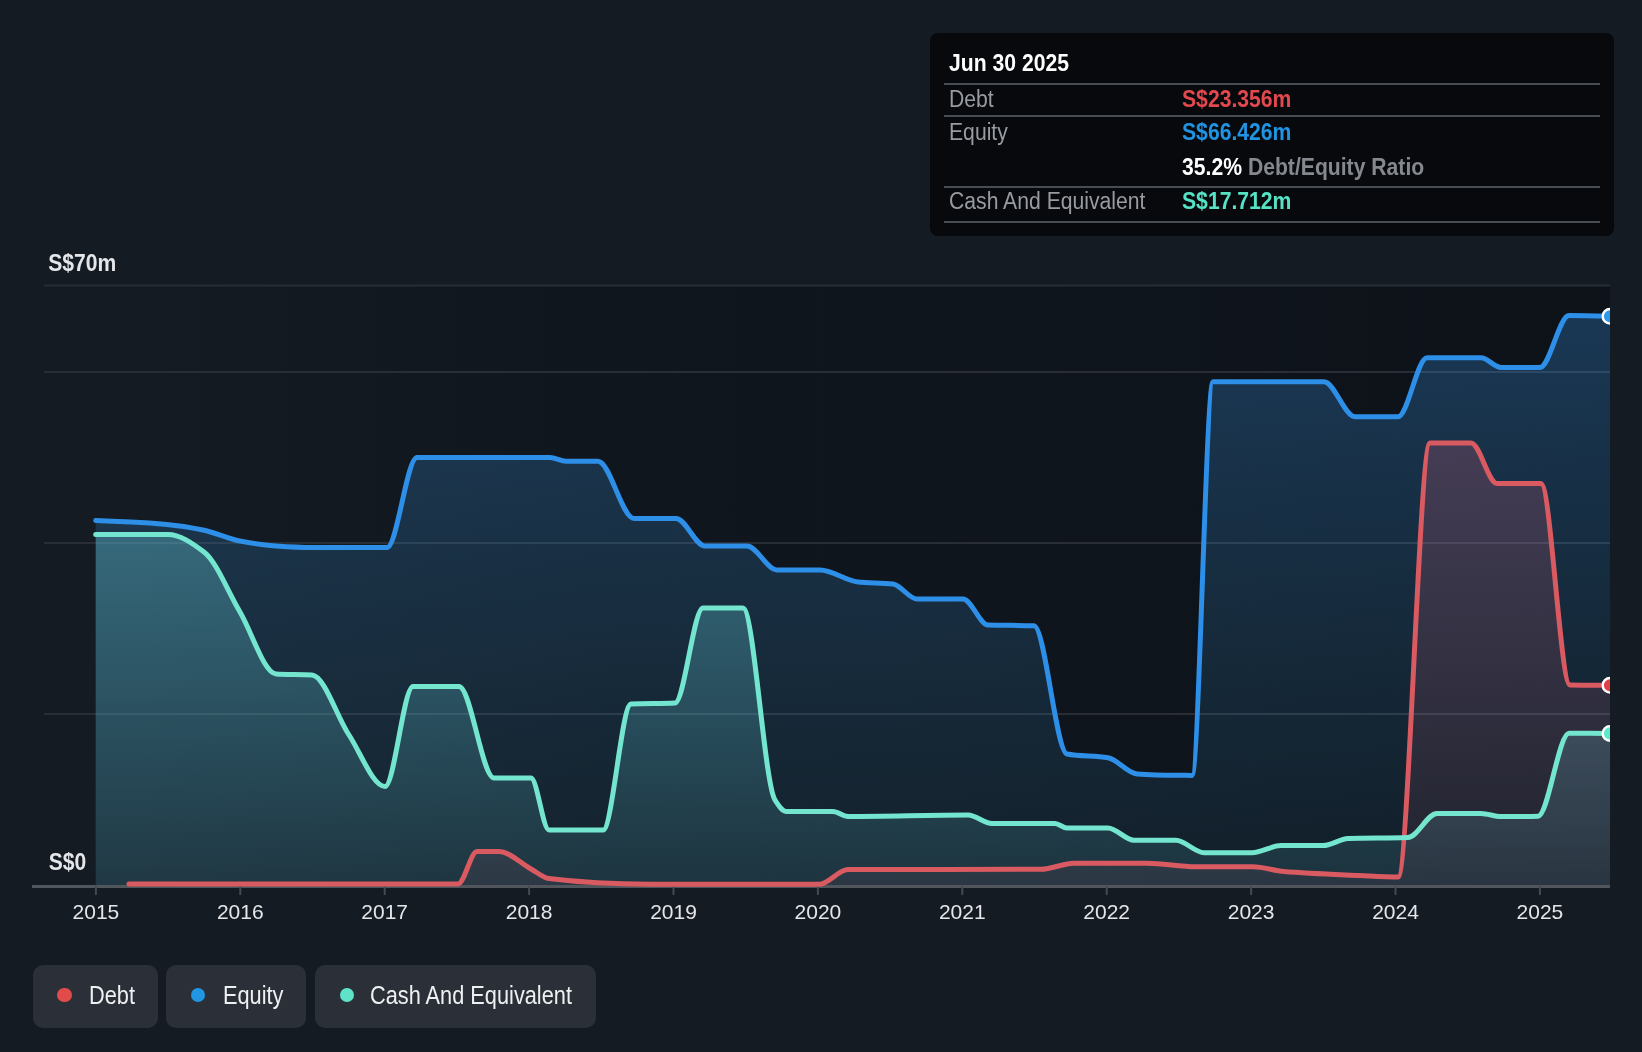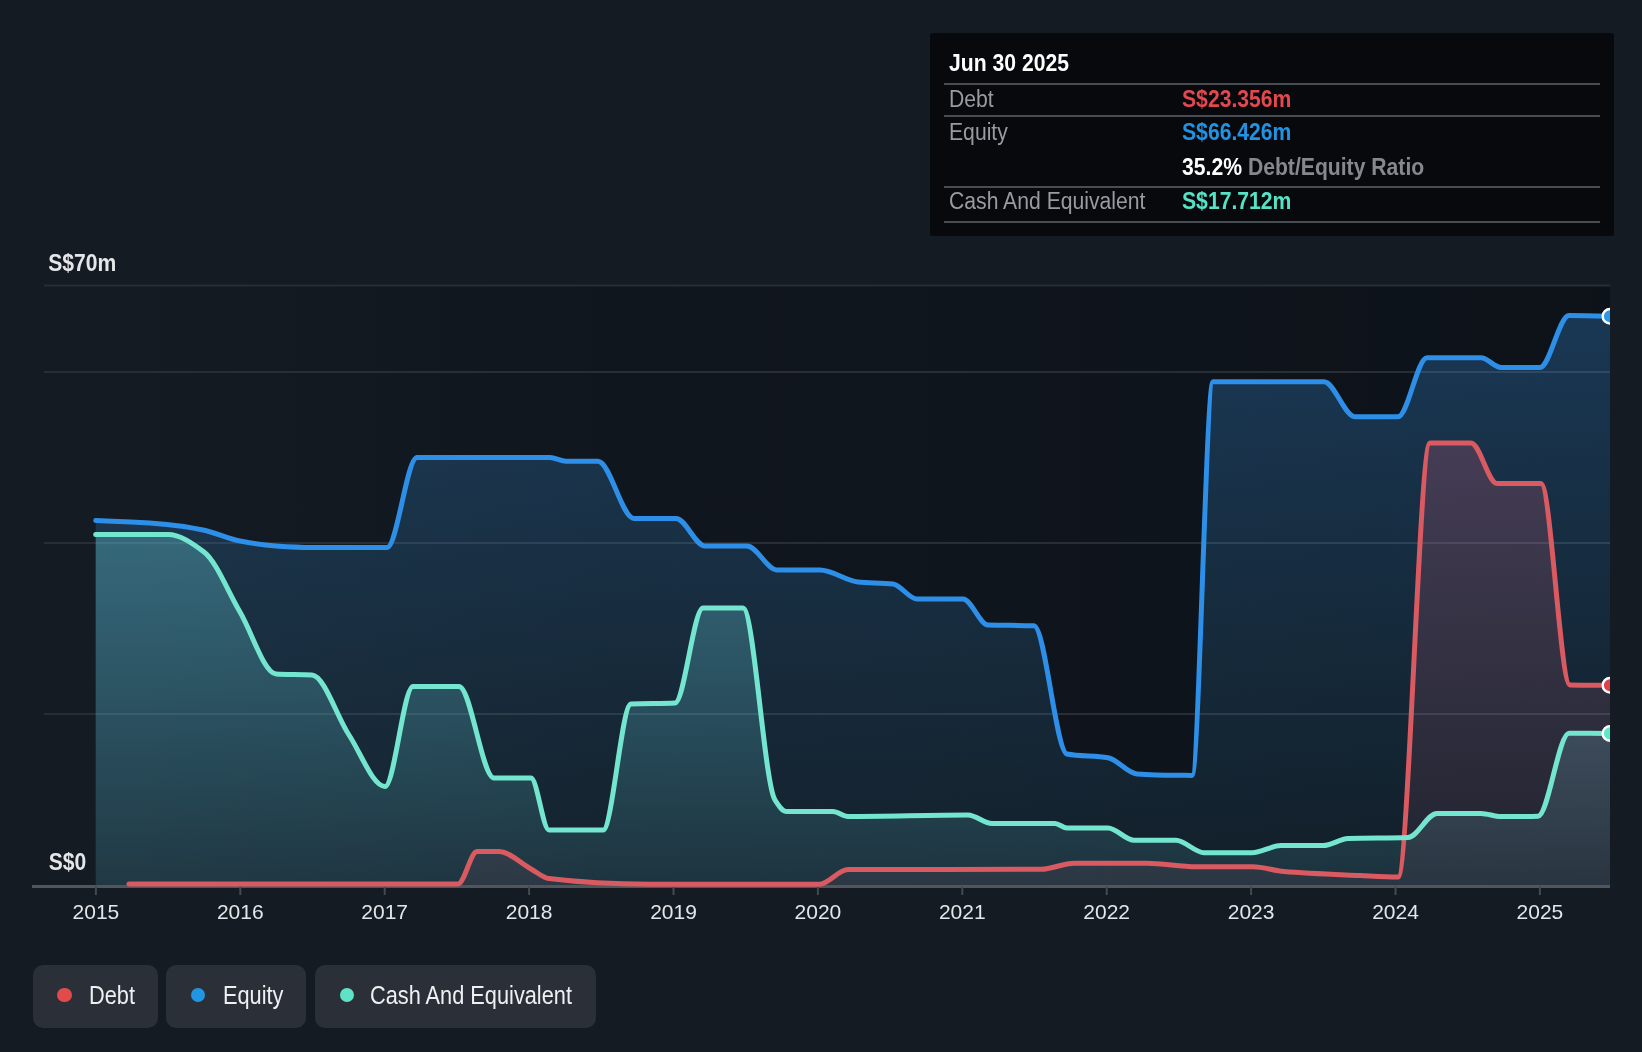--- a/index.html
+++ b/index.html
@@ -6,21 +6,21 @@
   html,body { width:1642px; height:1052px; overflow:hidden; }
   body {
     font-family: "Liberation Sans", sans-serif;
     background: #141b23;
     position: relative;
   }
   .abs { position:absolute; }
   
   .tip {
     position:absolute; left:930px; top:33px; width:684px; height:203px;
-    background: rgba(6,8,12,0.94); border-radius:3px;
+    background: rgba(6,8,12,0.94); border-radius:8px;
   }
   .tip .t { position:absolute; left:18.6px; top:18.8px; font-size:23px; font-weight:bold; color:#fff;
              line-height:1; transform:scaleX(0.92); transform-origin:left; white-space:nowrap; }
   .tip .sep { position:absolute; left:14px; right:14px; height:2px; background:#484c53; }
   .lbl { position:absolute; left:18.6px; font-size:23px; color:#989ca2; line-height:1;
           transform:scaleX(0.92); transform-origin:left; white-space:nowrap; }
   .val { position:absolute; left:252.2px; font-size:23px; font-weight:bold; line-height:1;
           transform:scaleX(0.92); transform-origin:left; white-space:nowrap; }
   
   .btn { position:absolute; top:965px; height:62.7px; background:#2b2f37; border-radius:10px; }

